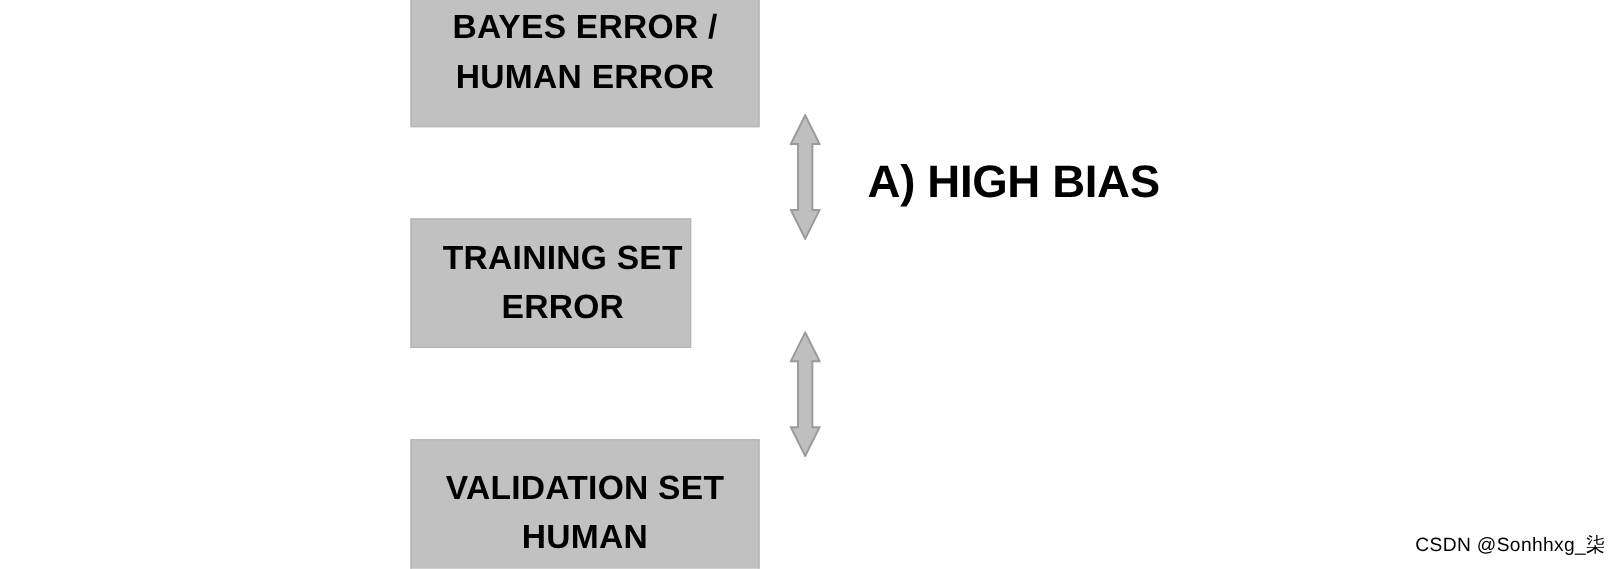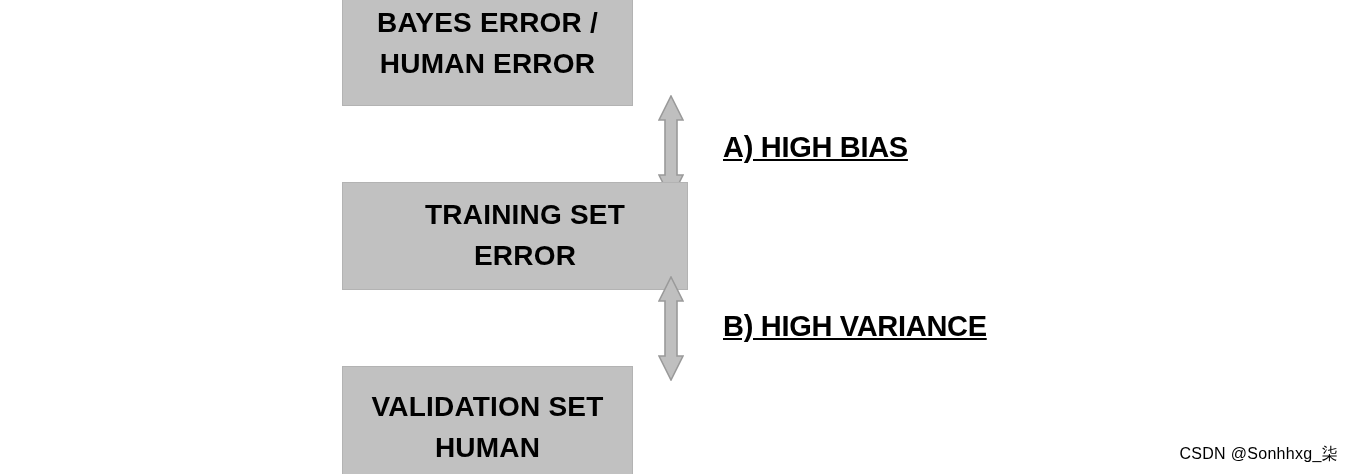--- a/index.html
+++ b/index.html
@@ -43,21 +43,21 @@
 
   #box-bayes {
     left: 342px;
     top: -18px;
     width: 291px;
     height: 124px;
   }
   #box-training {
     left: 342px;
     top: 182px;
-    width: 346px;
+    width: 234px;
     height: 108px;
     padding-left: 20px;
   }
   #box-validation {
     left: 342px;
     top: 366px;
     width: 291px;
     height: 124px;
   }
 
@@ -81,24 +81,23 @@
     top: 276px;
     height: 105px;
   }
 
   
   .gap-label {
     position: absolute;
     color: #000000;
     font-family: "Liberation Sans", sans-serif;
     font-weight: bold;
-    font-size: 29px;
+    font-size: 38px;
     letter-spacing: -0.3px;
     white-space: nowrap;
-    text-decoration: underline;
   }
   #label-bias {
     left: 723px;
     top: 131px;
   }
   #label-variance {
     left: 723px;
     top: 310px;
   }
 
@@ -134,21 +133,20 @@
   <div class="err-box" id="box-training">
     <span class="box-label">TRAINING SET
 ERROR</span>
   </div>
 
   <div class="gap-arrow" id="arrow-variance">
     <svg viewBox="0 0 26 105" preserveAspectRatio="none" xmlns="http://www.w3.org/2000/svg">
       <polygon points="13,1 25,25 19,25 19,80 25,80 13,104 1,80 7,80 7,25 1,25" fill="#bfbfbf" stroke="#9a9a9a" stroke-width="1.6" stroke-linejoin="miter"></polygon>
     </svg>
   </div>
-  <div class="gap-label" id="label-variance">B) HIGH VARIANCE</div>
 
   <div class="err-box" id="box-validation">
     <span class="box-label">VALIDATION SET
 HUMAN</span>
   </div>
 
   <div id="watermark">CSDN @Sonhhxg_柒</div>
 
 </div>
 

